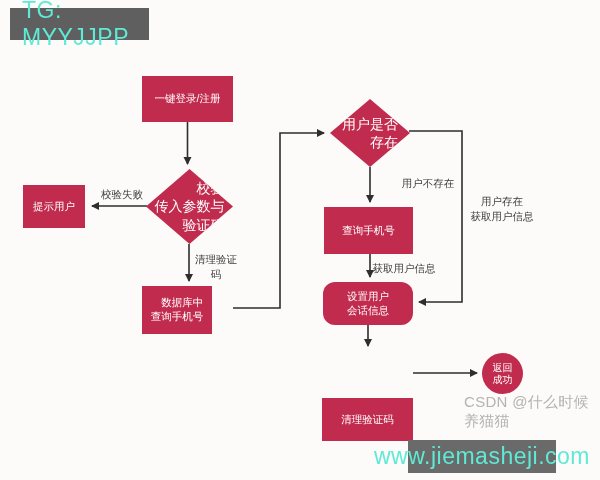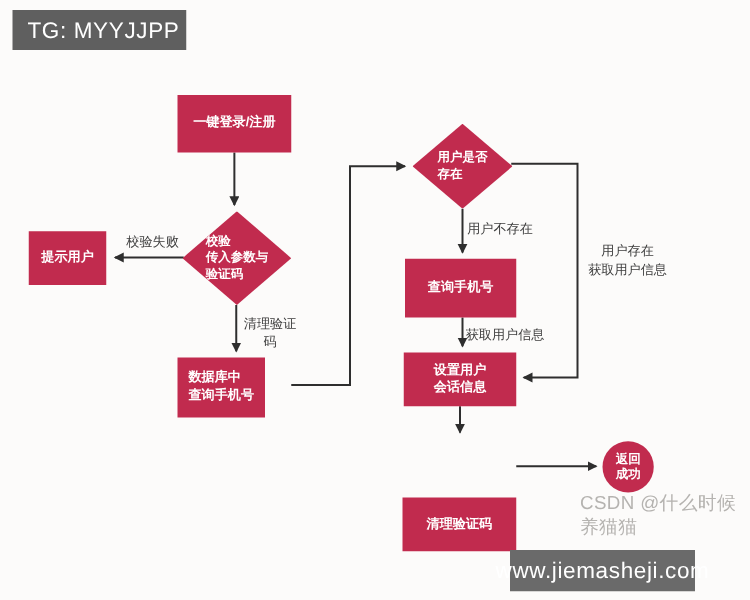--- a/index.html
+++ b/index.html
@@ -5,39 +5,38 @@
   html, body { margin: 0; padding: 0; }
   body {
     width: 600px; height: 480px;
     position: relative;
     background: var(--background, #fcfbfa);
     font-family: "Liberation Sans", "DejaVu Sans", sans-serif;
     overflow: hidden;
   }
   .banner {
     position: absolute;
-    color: #ffffff;
+    color: #5eead4;
     display: flex; align-items: center;
-    font-size: 18px;
+    font-size: 23px;
     letter-spacing: 0.5px;
   }
   .banner-top   { left: 10px;  top: 8px;   width: 127px; height: 32px; background: var(--bannerTopBg, #5f5f5f); padding-left: 12px; }
   .banner-bottom{ left: 408px; top: 440px; width: 148px; height: 33px; background: var(--bannerBottomBg, #6a6a6a); justify-content: center; }
   .node {
     position: absolute;
     background: var(--node, #c12b4e);
     color: var(--nodeText, #ffffff);
     display: flex; align-items: center; justify-content: center;
-    text-align: left;
+    text-align: right;
     white-space: pre-line;
     font-size: 10.5px;
     line-height: 1.3;
-    font-weight: bold;
   }
-  .diamond { clip-path: polygon(50% 0, 100% 50%, 50% 100%, 0 50%); font-size: 10px; }
+  .diamond { clip-path: polygon(50% 0, 100% 50%, 50% 100%, 0 50%); font-size: 14px; }
   .circle  { border-radius: 50%; font-size: 10px; line-height: 1.2; }
   .edge-label {
     position: absolute;
     color: var(--labelText, #3d3d3d);
     font-size: 10.5px;
     line-height: 1.45;
     white-space: pre-line;
     text-align: center;
   }
   .watermark {
@@ -49,28 +48,28 @@
   }
   svg.edges { position: absolute; left: 0; top: 0; }
 
   
   #n-start        { left: 142px; top: 76px;  width: 91px; height: 46px; }
   #n-verify       { left: 146px; top: 169px; width: 87px; height: 75px; }
   #n-prompt       { left: 23px;  top: 185px; width: 62px; height: 43px; }
   #n-querydb      { left: 142px; top: 286px; width: 70px; height: 48px; }
   #n-userexists   { left: 330px; top: 99px;  width: 80px; height: 68px; }
   #n-register     { left: 324px; top: 207px; width: 89px; height: 47px; }
-  #n-setsession   { left: 323px; top: 282px; width: 90px; height: 43px; }
+  #n-setsession   { left: 323px; top: 282px; width: 90px; height: 43px; border-radius: 12px; }
   #n-cleancode    { left: 322px; top: 351px; width: 91px; height: 43px; margin-top: 47px; }
   #n-success      { left: 482px; top: 353px; width: 41px; height: 41px; }
 
   
   #l-verify-fail    { left: 98px;  top: 187px; width: 48px; }
   #l-verify-success { left: 192px; top: 252px; width: 48px; }
-  #l-user-notexist  { left: 372px; top: 176px; width: 56px; }
+  #l-user-notexist  { left: 372px; top: 176px; width: 56px; padding-left: 28px; }
   #l-get-info       { left: 371px; top: 261px; width: 66px; }
   #l-user-exists    { left: 467px; top: 194px; width: 70px; }
 </style>
 </head>
 <body>
 
 <svg class="edges" width="600" height="480" aria-hidden="true">
   <defs>
     <marker id="ah" markerWidth="9" markerHeight="9" refX="7" refY="4" orient="auto" markerUnits="userSpaceOnUse">
       <path d="M0,0 L8,4 L0,8 Z" fill="#2e2e2e"></path>

